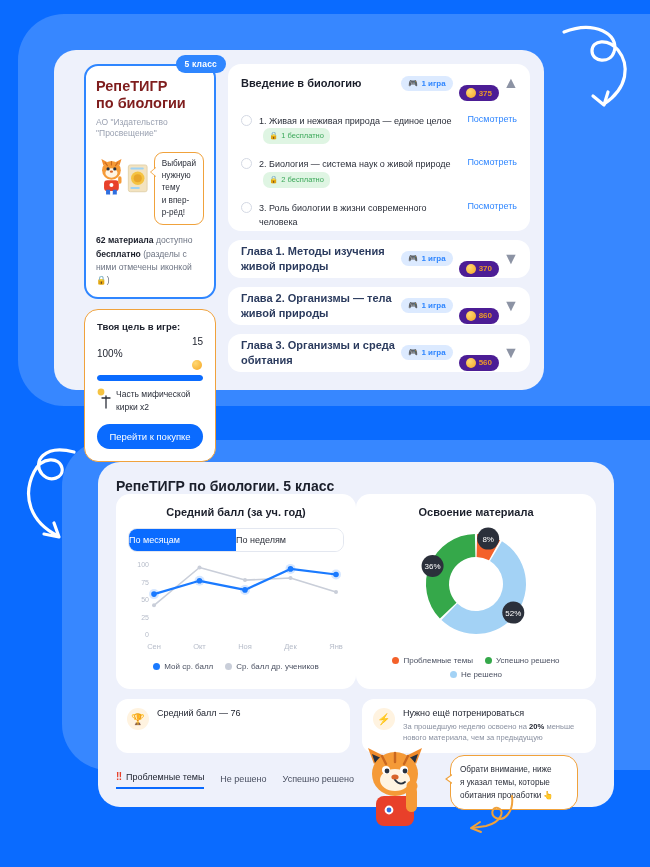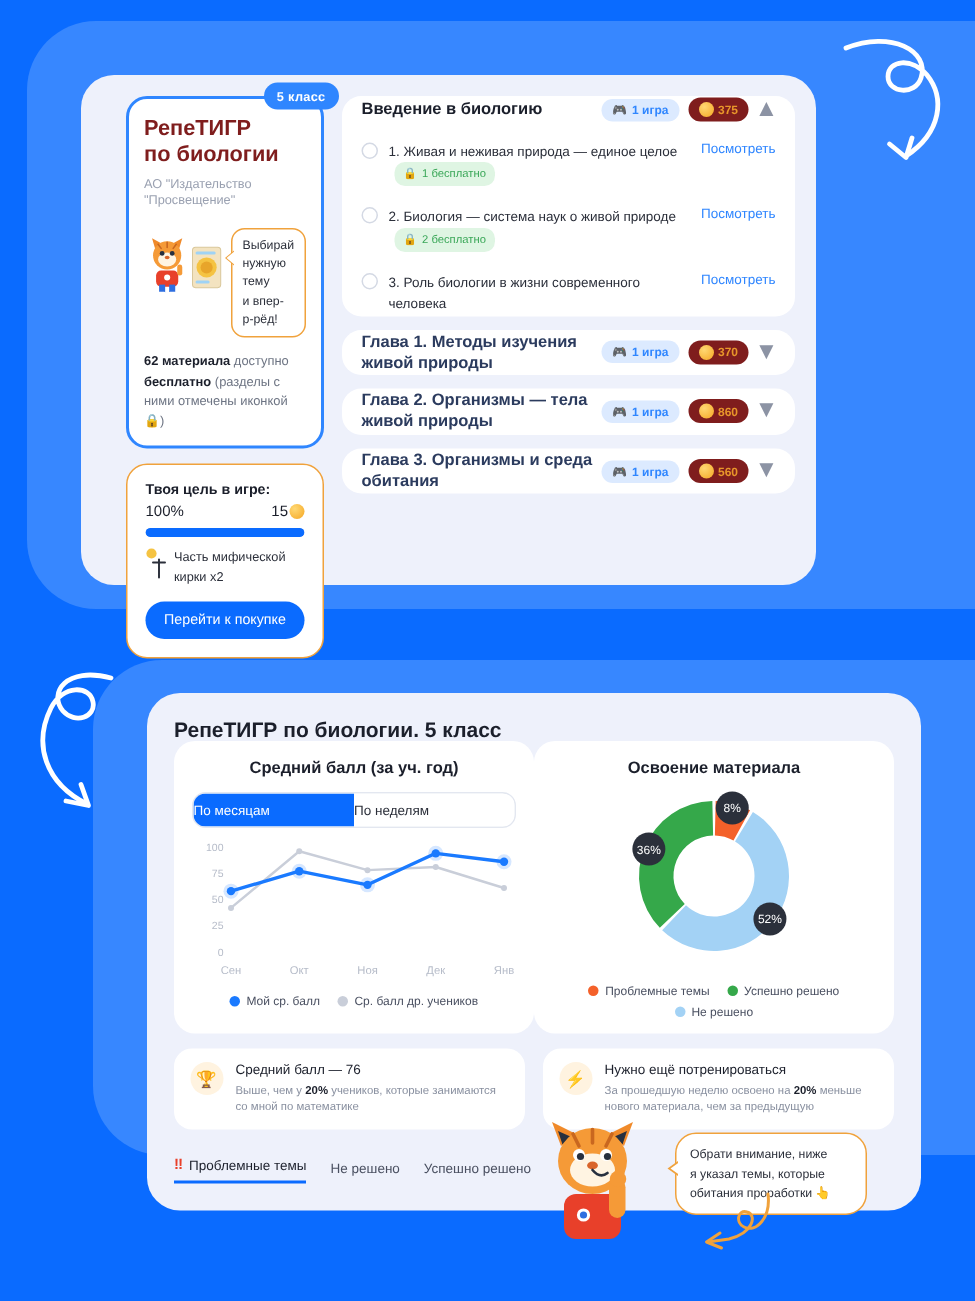--- a/index.html
+++ b/index.html
@@ -116,21 +116,21 @@
     border: 1.6px solid #f0a23c;
     border-radius: 14px;
     padding: 11px 12px 12px 12px;
   }
   #goal-label { font-size: 9.5px; font-weight: bold; color: #1b1f2b; }
   .goal-row {
     display:flex; justify-content: space-between; align-items:center;
     margin-top: 4px;
     font-size: 10px; color: #1b1f2b;
   }
-  .goal-row .right { display:flex; align-items:flex-start; gap:1px; }
+  .goal-row .right { display:flex; align-items:flex-start; gap:13px;flex-direction:column; }
   .coin {
     width: 10px; height: 10px; border-radius: 50%;
     background: radial-gradient(circle at 35% 32%, #ffd873, #f5a623);
     display:inline-block;
   }
   #goal-bar {
     margin-top: 5px;
     height: 6px; border-radius: 4px; background: #e6eaf2; overflow:hidden;
   }
   #goal-bar-fill { height:100%; background:#0a6bff; border-radius:4px; }
@@ -157,21 +157,21 @@
     font-size: 11px; font-weight: bold; color:#1b1f2b; line-height:1.3;
   }
   .chapter-title { color:#2b3b5e; }
   .head-right { display:flex; align-items:center; gap: 6px; flex: none; }
   .pill {
     display:flex; align-items:center; gap:3px;
     font-size: 8px; font-weight:bold;
     padding: 3px 7px; border-radius: 9px;
   }
   .pill-game { background:#dceaff; color:#2f86ff; }
-  .pill-coin { background:#7f1d1d; color:#e8962a; }
+  .pill-coin { background:#4c1d95; color:#e8962a;margin-top:20px; }
   .chev {
     width: 12px; height: 12px; color:#8c93a4; flex:none;
     display:flex; align-items:center; justify-content:center;
   }
   .lesson {
     display:flex; align-items:flex-start; gap:7px;
     margin-top: 13px;
   }
   .radio {
     width: 11px; height: 11px; border-radius:50%;
@@ -554,23 +554,20 @@
           </div>
         </div>
     </div>
   </div>
 
   <div class="info-row">
     <div class="info-box">
       <div class="info-icon">🏆</div>
       <div>
         <div class="info-title">Средний балл — 76</div>
-        <div class="info-sub">
-          <span>Выше, чем у </span><b>20%</b><span> учеников, которые занимаются со мной по математике</span>
-        </div>
       </div>
     </div>
     <div class="info-box">
       <div class="info-icon">⚡</div>
       <div>
         <div class="info-title">Нужно ещё потренироваться</div>
         <div class="info-sub">
           <span>За прошедшую неделю освоено на </span><b>20%</b><span> меньше нового материала, чем за предыдущую</span>
         </div>
       </div>

